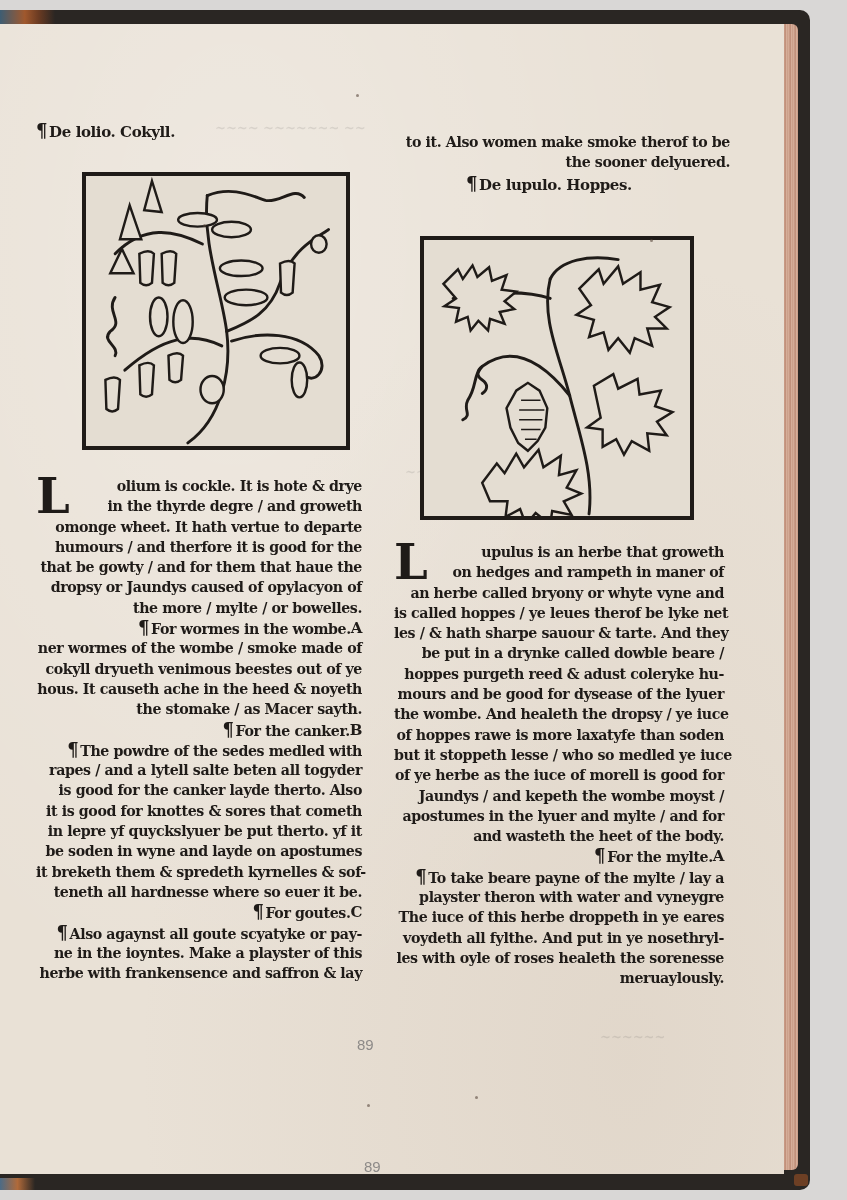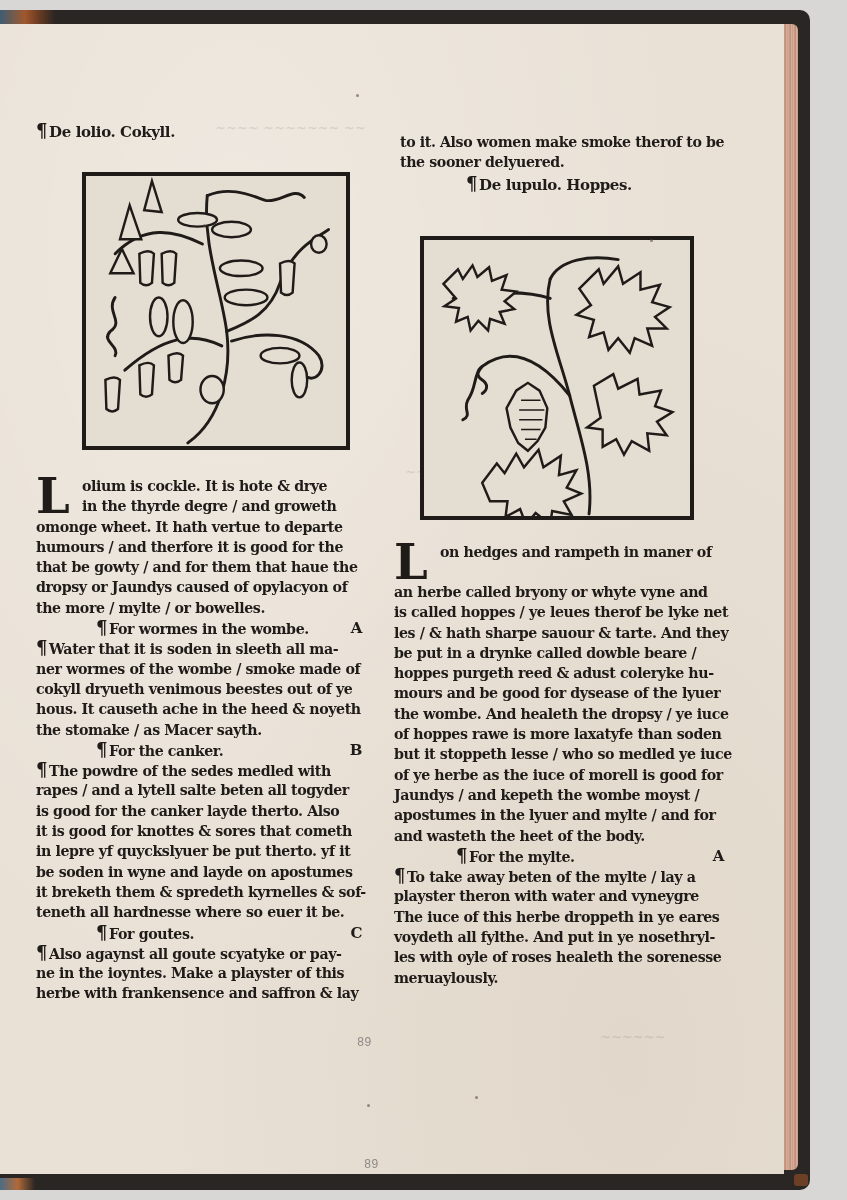--- a/index.html
+++ b/index.html
@@ -33,36 +33,36 @@
       radial-gradient(ellipse at 30% 20%, rgba(255,255,255,.25), transparent 60%),
       radial-gradient(ellipse at 80% 90%, rgba(190,170,150,.18), transparent 55%);
   }
   .bleed { position:absolute; color: rgba(60,60,60,.12); font-size: 13px; font-weight: bold; }
 
   .bl {
     font-family: "DejaVu Serif", serif; font-weight: bold; color: #1f1b18;
     letter-spacing: -0.4px; white-space: nowrap;
   }
   .col { position: absolute; }
-  .line { height: 20.3px; line-height: 20.3px; font-size: 14.2px; }
+  .line { height: 20.3px; line-height: 20.3px; font-size: 14.2px; text-align: right; }
   .heading { font-size: 15px; height: 22px; line-height: 22px; }
   .pilcrow { font-size: 18px; margin-right: 2px; }
   .initial {
     float: left; width: 42px; height: 40px; margin-right: 4px;
     font-size: 48px; line-height: 40px; font-weight: bold; color:#1f1b18;
     font-family: "DejaVu Serif", serif;
   }
   .signature { float: right; font-size: 15px; }
 
   .woodcut {
     position: absolute; border: 4px solid #1f1b18; background: #e4ddd2; box-sizing: border-box;
   }
   .woodcut svg { width: 100%; height: 100%; display: block; }
 
-  .pencil { position:absolute; color:#8d8a88; font-family:Liberation Mono, monospace; font-size: 12px; }
+  .pencil { position:absolute; color:#8d8a88; font-family:Liberation Sans, sans-serif; font-size: 15px; }
   .specks span { position:absolute; width:3px; height:3px; border-radius:50%; background:#5a4a40; opacity:.6; }
 </style>
 </head>
 <body>
 
 <div class="cover">
   <div class="wear-tl"></div>
   <div class="wear-bl"></div>
   <div class="wear-br"></div>
 </div>
@@ -125,21 +125,20 @@
       <div class="bl line">that be gowty / and for them that haue the</div>
       <div class="bl line">dropsy or Jaundys caused of opylacyon of</div>
       <div class="bl line">the more / mylte / or bowelles.</div>
     </div>
 
     <div>
       <div class="bl line" style="padding-left:60px;">
         <span class="pilcrow">¶</span><span>For wormes in the wombe.</span>
         <span class="signature">A</span>
       </div>
-      <div class="bl line"><span class="pilcrow">¶</span><span>Water that it is soden in sleeth all ma-</span></div>
       <div class="bl line">ner wormes of the wombe / smoke made of</div>
       <div class="bl line">cokyll dryueth venimous beestes out of ye</div>
       <div class="bl line">hous. It causeth ache in the heed &amp; noyeth</div>
       <div class="bl line">the stomake / as Macer sayth.</div>
     </div>
 
     <div>
       <div class="bl line" style="padding-left:60px;">
         <span class="pilcrow">¶</span><span>For the canker.</span>
         <span class="signature">B</span>
@@ -191,20 +190,21 @@
       </g>
       <g stroke="#1f1b18" stroke-width="1.5">
         <path d="M100 165 l20 0 M98 175 l26 0 M98 185 l24 0 M100 195 l20 0 M104 205 l12 0"></path>
       </g>
     </svg>
   </div>
 
   <div class="col" style="left:394px; top:518px; width:330px;">
     <div>
       <div class="initial">L</div>
+      <div class="bl line">upulus is an herbe that groweth</div>
       <div class="bl line">on hedges and rampeth in maner of</div>
       <div class="bl line" style="clear:both">an herbe called bryony or whyte vyne and</div>
       <div class="bl line">is called hoppes / ye leues therof be lyke net</div>
       <div class="bl line">les / &amp; hath sharpe sauour &amp; tarte. And they</div>
       <div class="bl line">be put in a drynke called dowble beare /</div>
       <div class="bl line">hoppes purgeth reed &amp; adust coleryke hu-</div>
       <div class="bl line">mours and be good for dysease of the lyuer</div>
       <div class="bl line">the wombe. And healeth the dropsy / ye iuce</div>
       <div class="bl line">of hoppes rawe is more laxatyfe than soden</div>
       <div class="bl line">but it stoppeth lesse / who so medled ye iuce</div>
@@ -212,21 +212,21 @@
       <div class="bl line">Jaundys / and kepeth the wombe moyst /</div>
       <div class="bl line">apostumes in the lyuer and mylte / and for</div>
       <div class="bl line">and wasteth the heet of the body.</div>
     </div>
 
     <div>
       <div class="bl line" style="padding-left:62px;">
         <span class="pilcrow">¶</span><span>For the mylte.</span>
         <span class="signature">A</span>
       </div>
-      <div class="bl line"><span class="pilcrow">¶</span><span>To take away beten of the mylte / lay a</span></div>
+      <div class="bl line"><span class="pilcrow">¶</span><span>To take beare payne of the mylte / lay a</span></div>
       <div class="bl line">playster theron with water and vyneygre</div>
       <div class="bl line">The iuce of this herbe droppeth in ye eares</div>
       <div class="bl line">voydeth all fylthe. And put in ye nosethryl-</div>
       <div class="bl line">les with oyle of roses healeth the sorenesse</div>
       <div class="bl line">meruaylously.</div>
     </div>
   </div>
 
   <div class="pencil" style="left:357px; top:1012px;">89</div>
   <div class="pencil" style="left:364px; top:1134px;">89</div>

